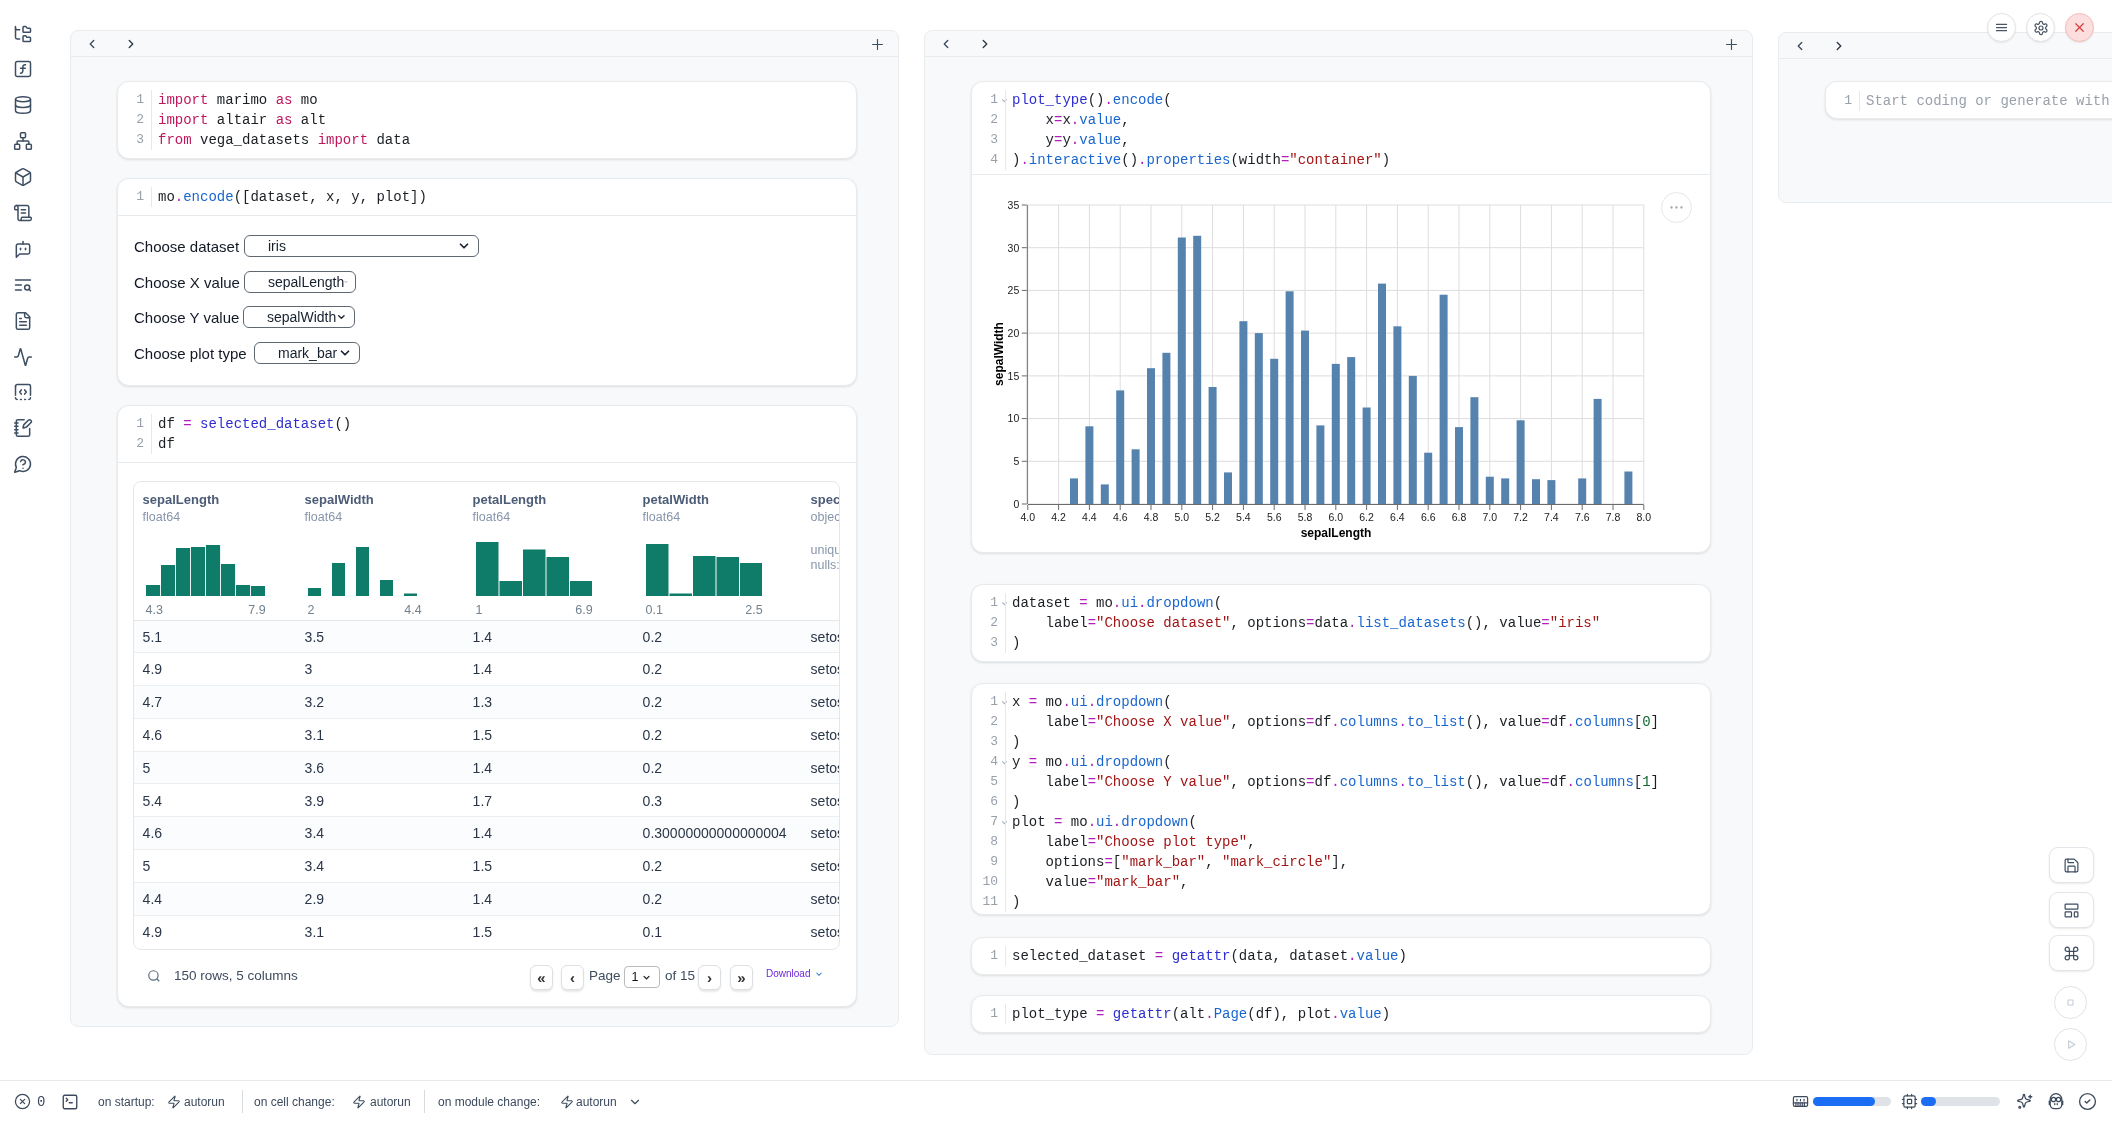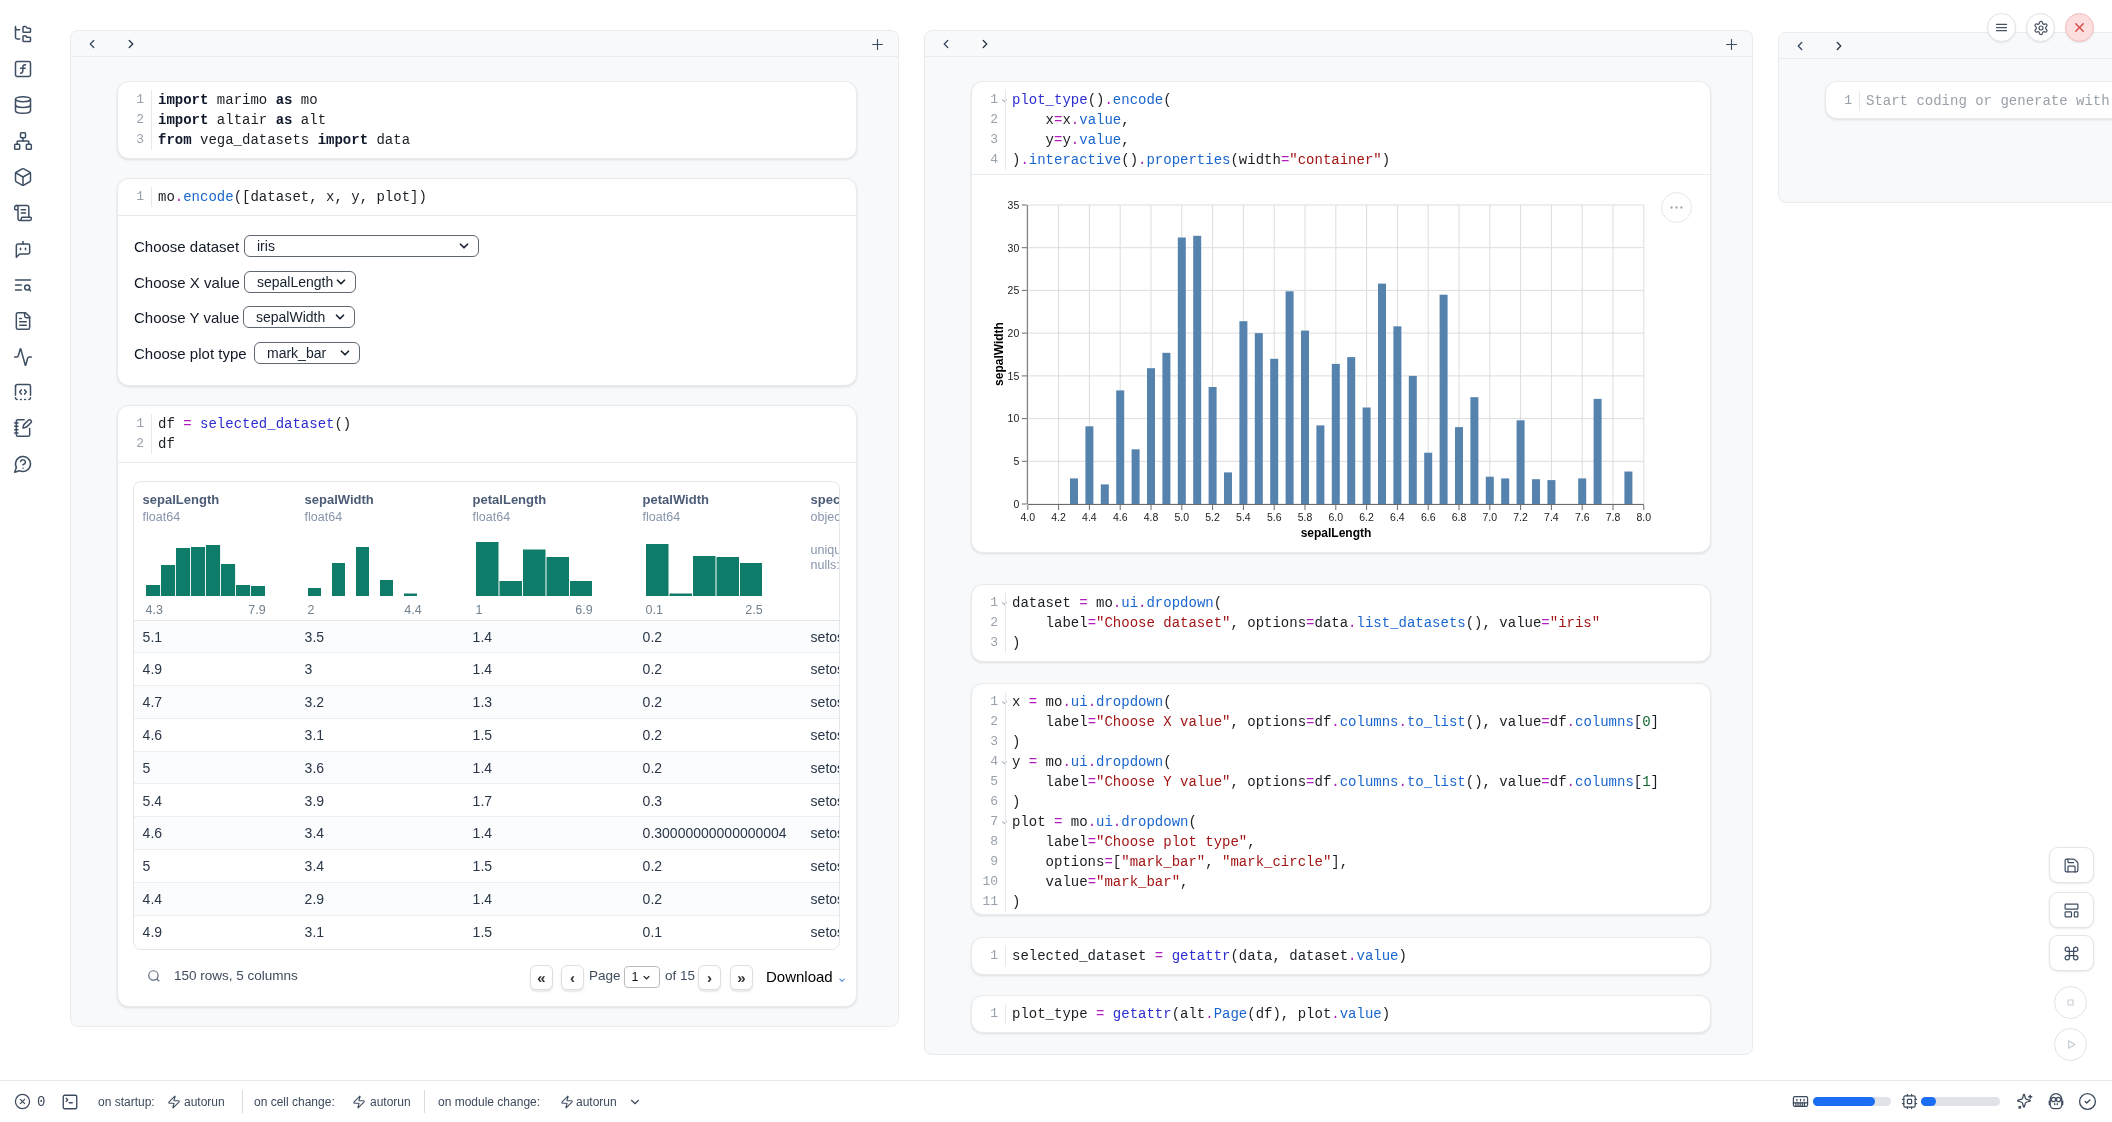--- a/index.html
+++ b/index.html
@@ -8,42 +8,42 @@
 .cell{position:absolute;background:#fff;border:1px solid #e8ebee;border-radius:12px;box-sizing:border-box;
   box-shadow:0 1px 3px rgba(16,24,40,.07),0 1px 2px rgba(16,24,40,.05)}
 .gut{position:absolute;left:0;text-align:right;font-family:"Liberation Mono",monospace;font-size:13px;
   line-height:20px;color:#98a1ab}
 .gl{position:relative;height:20px}
 .fold{position:absolute;left:100%;top:6px;width:9px;height:9px;margin-left:2px;stroke:#aab2bb;stroke-width:3;fill:none}
 .vdiv{position:absolute;width:1px;background:#e5e8ec}
 .codebody{position:absolute;font-family:"Liberation Mono",monospace;font-size:14px;line-height:20px;
   color:#1b1f24;white-space:pre}
 .cl{height:20px}
-.k{color:#0f172a;font-weight:bold}
+.k{color:#be185d;font-weight:normal}
 .s{color:#a31515}
 .f{color:#1a66cf}
 .fn{color:#2d2dd1}
 .o{color:#b01fbd}
 .n{color:#116633}
 .lbl{position:absolute;font-size:15px;color:#121826}
 .sel{position:absolute;height:22px;border:1.5px solid #5f6771;border-radius:6px;background:#fff;
   box-sizing:border-box;display:flex;align-items:center;justify-content:space-between;
-  padding:0 7px 0 12px;font-size:14px;color:#16202e}
+  padding:0 7px 0 23px;font-size:14px;color:#16202e}
 .dtable{position:absolute;left:15px;top:75px;width:705px;height:467px;border:1px solid #e4e7ea;
   border-radius:8px;background:#fff;overflow:hidden}
 .thname{font-size:13px;font-weight:bold;color:#4c5c77}
 .thtype{font-size:12.5px;color:#8795ab;margin-top:3px}
 .thmin{font-size:12.5px;color:#73828f}
 .tval{position:absolute;font-size:14px;color:#2a3648}
 .tfoot{font-size:13.5px;color:#3f4c5e}
 .pbtn{position:absolute;width:21px;height:23px;border:1px solid #dcdfe3;border-radius:6px;background:#fff;
   box-shadow:0 2px 2px rgba(0,0,0,.09);font-size:15px;font-weight:bold;color:#333;display:flex;align-items:center;justify-content:center}
 .psel{position:absolute;width:34px;height:20px;border:1px solid #bbb;border-radius:4px;background:#fff;
   font-size:12.5px;color:#111;display:flex;align-items:center;justify-content:center;gap:3px}
-.dl{font-size:15px;color:#000000;display:flex;align-items:flex-end;gap:4px;white-space:nowrap}
+.dl{font-size:10px;color:#6d28d9;display:flex;align-items:flex-end;gap:4px;white-space:nowrap}
 .circbtn{position:absolute;width:27px;height:27px;border-radius:50%;background:#fff;border:1px solid #dfe3e8;
   box-shadow:0 1px 2px rgba(0,0,0,.08);display:flex;align-items:center;justify-content:center}
 .sqbtn{position:absolute;width:43px;height:34px;border-radius:9px;background:#fff;border:1px solid #e2e5e9;
   box-shadow:0 1px 2px rgba(0,0,0,.09);display:flex;align-items:center;justify-content:center}
 .footbar{position:absolute;left:0;right:0;bottom:0;height:41px;background:#fff;border-top:1px solid #e7e9ec}
 .fitem{position:absolute;top:0;height:41px;display:flex;align-items:center;font-size:12px;color:#3c4a5d;white-space:nowrap}
 .fsep{position:absolute;top:9px;width:1px;height:23px;background:#d8dce1}
 .pgbar{position:absolute;top:16px;height:9px;border-radius:5px;background:#dfe2e7}
 .pgfill{height:9px;border-radius:5px;background:#1b6ef3}
 </style></head><body>

